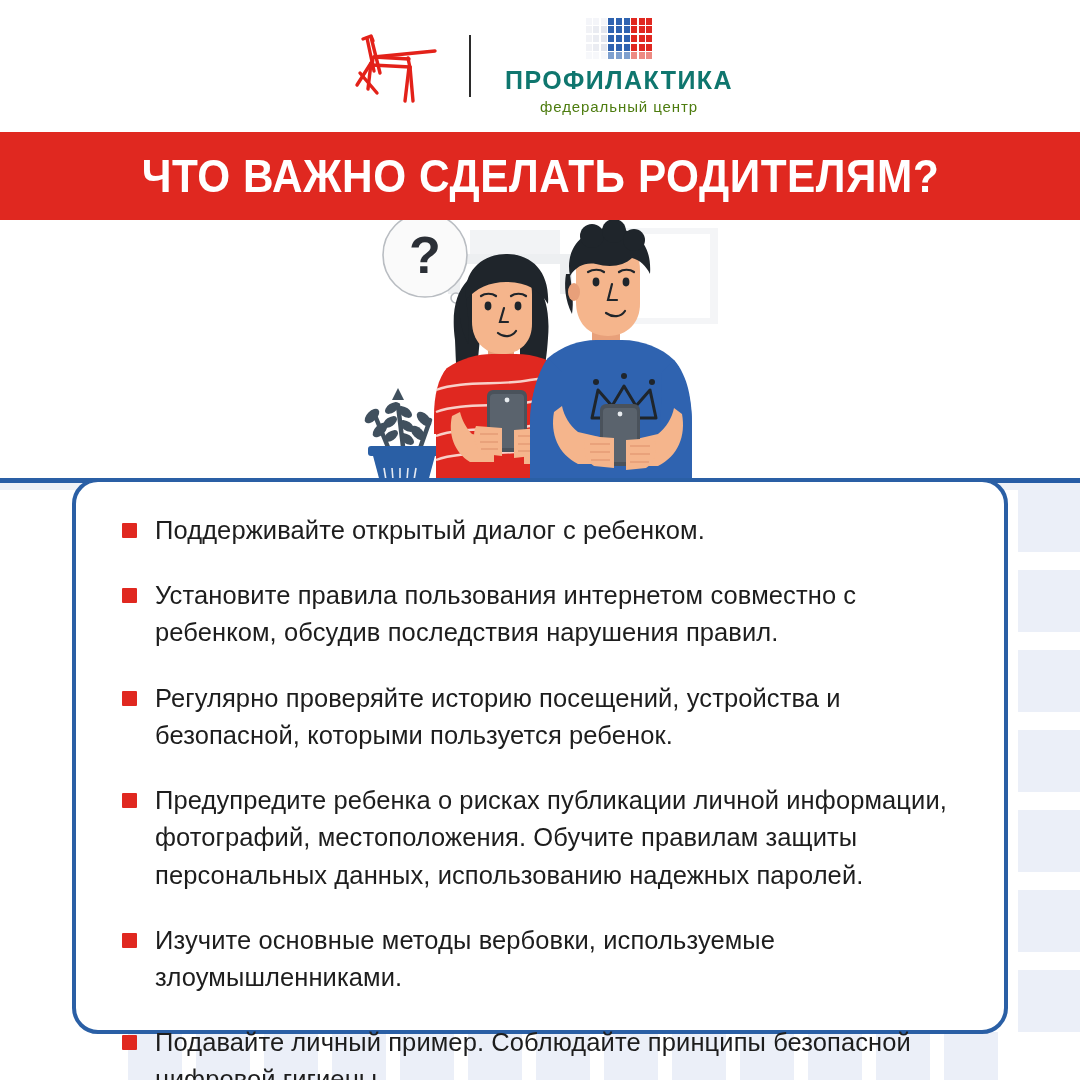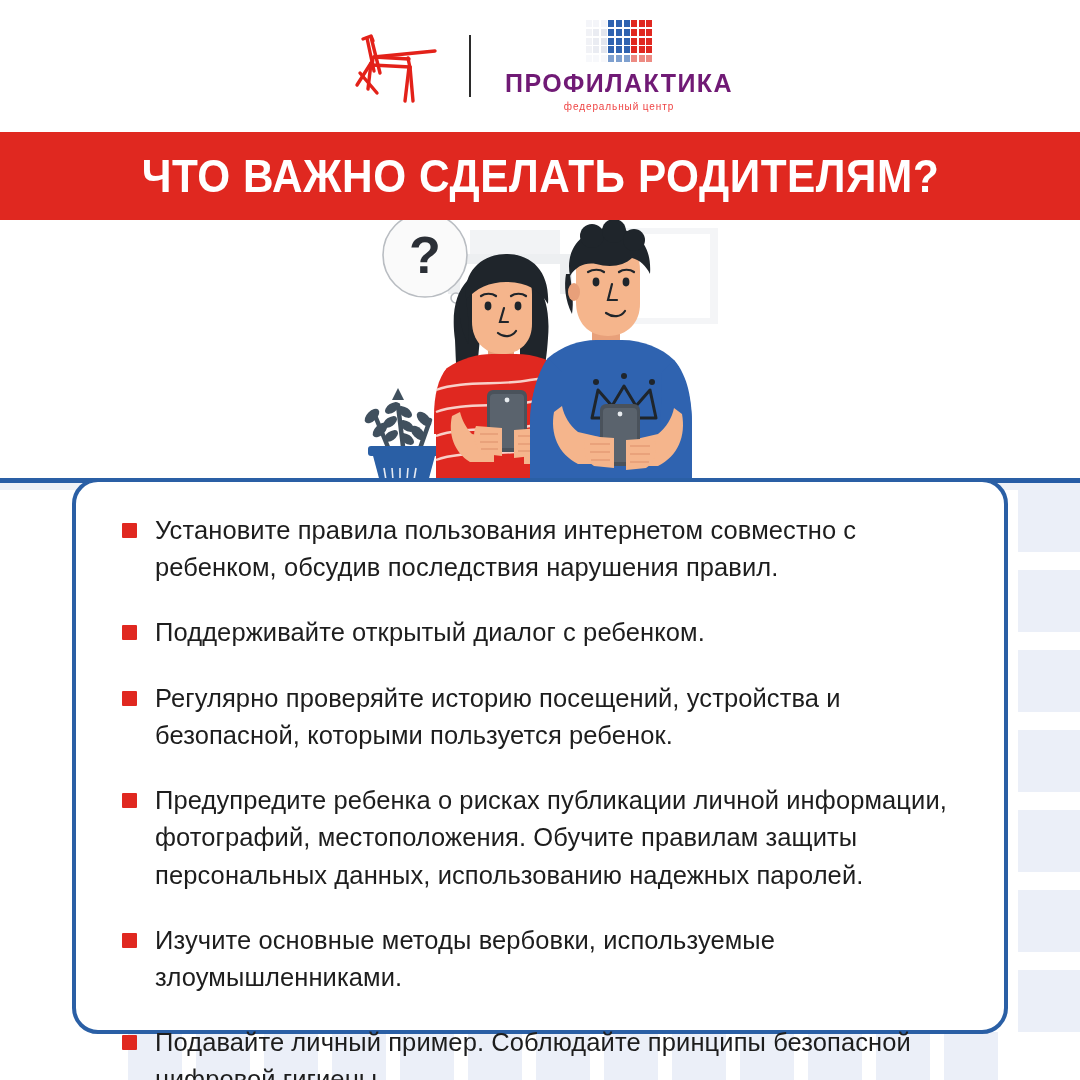--- a/index.html
+++ b/index.html
@@ -23,25 +23,25 @@
     display:flex;align-items:center;justify-content:center;
     z-index:5;background:#fff;
   }
   .logo-lockup{display:flex;align-items:center;gap:0px;}
   .chair-mark{width:96px;height:78px;display:block;}
   .divider{width:2px;height:62px;background:#2b2b2b;margin:0 34px 0 26px;}
   .brand{display:flex;flex-direction:column;align-items:center;}
   .pixgrid{display:grid;grid-template-columns:repeat(9,6px);grid-template-rows:repeat(5,7px);gap:1.6px;margin-bottom:9px;}
   .pixgrid i{display:block;width:100%;height:100%;}
   .brand-name{
-    color:#701a75;font-weight:bold;font-size:25px;letter-spacing:1.4px;
+    color:#0f766e;font-weight:bold;font-size:25px;letter-spacing:1.4px;
     line-height:1;font-family:"Liberation Sans","DejaVu Sans",sans-serif;
   }
   .brand-sub{
-    color:#ef4444;font-size:10px;letter-spacing:.9px;margin-top:6px;line-height:1;
+    color:#4d7c0f;font-size:15px;letter-spacing:.9px;margin-top:6px;line-height:1;
   }
 
   
   .banner{
     position:absolute;top:132px;left:0;width:1080px;height:88px;
     background:#E02820;z-index:6;
     display:flex;align-items:center;justify-content:center;
   }
   .banner-title{
     color:#ffffff;font-weight:bold;font-size:46px;letter-spacing:.6px;
@@ -362,25 +362,25 @@
           </g>
         </g>
       </g>
     </svg>
   </div>
 
   <section class="card">
     <ul class="tips" id="tips-list">
         <li class="tip">
           <span class="bullet"></span>
+          <span class="tip-text">Поддерживайте открытый диалог с ребенком.</span>
+        </li>
+        <li class="tip">
+          <span class="bullet"></span>
           <span class="tip-text">Установите правила пользования интернетом совместно с ребенком, обсудив последствия нарушения правил.</span>
-        </li>
-        <li class="tip">
-          <span class="bullet"></span>
-          <span class="tip-text">Поддерживайте открытый диалог с ребенком.</span>
         </li>
         <li class="tip">
           <span class="bullet"></span>
           <span class="tip-text">Регулярно проверяйте историю посещений, устройства и безопасной, которыми пользуется ребенок.</span>
         </li>
         <li class="tip">
           <span class="bullet"></span>
           <span class="tip-text">Предупредите ребенка о рисках публикации личной информации, фотографий, местоположения. Обучите правилам защиты персональных данных, использованию надежных паролей.</span>
         </li>
         <li class="tip">

